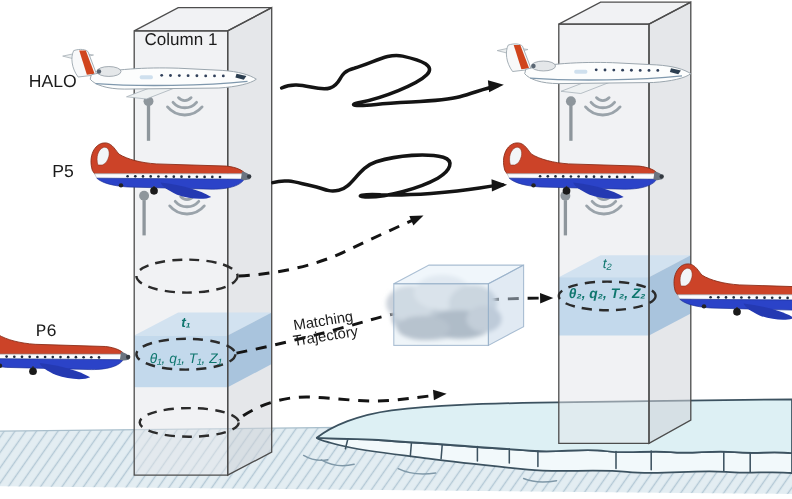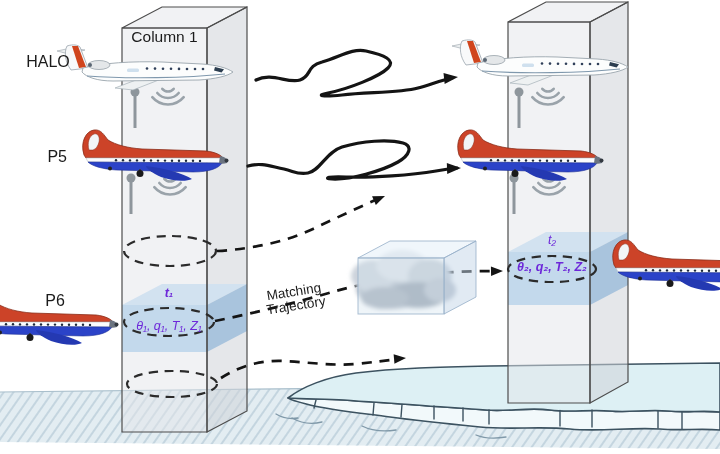--- a/index.html
+++ b/index.html
@@ -2,21 +2,21 @@
 <html><head>
 <meta charset="utf-8">
 <style>
   html,body{margin:0;padding:0;background:#fff;}
   #stage{position:relative;width:720px;height:454px;background:#ffffff;overflow:hidden;
          font-family:"Liberation Sans", sans-serif;}
   #scene{position:absolute;left:0;top:0;}
   .lbl{position:absolute;color:#1b1b1b;line-height:1.05;text-align:center;white-space:nowrap;}
   .lbl-plane{font-size:16px;}
   .lbl-col{font-size:15.5px;}
-  .lbl-var{font-size:12.5px;font-style:italic;color:#6d28d9;}
+  .lbl-var{font-size:12.5px;font-style:italic;color:#0f766e;}
   .lbl-match{font-size:13.5px;transform:rotate(-9deg);}
   .lbl-match div{white-space:nowrap;}
 </style>
 </head>
 <body>
 
 <div id="stage">
 <svg id="scene" width="720" height="454" viewBox="0 0 720 454">
   <defs>
     <pattern id="hatch" patternUnits="userSpaceOnUse" width="8" height="8" patternTransform="rotate(35)">
@@ -211,23 +211,23 @@
       </g>
   <g>
         <use href="#prop-plane" transform="translate(-30,292)"></use>
       </g>
   <g>
         <use href="#prop-plane" transform="translate(610,238)"></use>
       </g>
 </svg>
 
   <div class="lbl lbl-col" style="left:122px;top:29px;width:85px;">Column 1</div>
-  <div class="lbl lbl-plane" style="left:18px;top:54px;width:60px;">HALO</div>
+  <div class="lbl lbl-plane" style="left:18px;top:67px;width:60px;">HALO</div>
   <div class="lbl lbl-plane" style="left:27px;top:149px;width:40px;text-align:right;">P5</div>
-  <div class="lbl lbl-plane" style="left:35px;top:293px;width:40px;">P6</div>
+  <div class="lbl lbl-plane" style="left:22px;top:293px;width:40px;font-family:Liberation Mono, monospace;">P6</div>
   <div class="lbl lbl-var" style="left:148px;top:287px;width:42px;font-weight:bold;">t₁</div>
   <div class="lbl lbl-var" style="left:121px;top:320px;width:96px;">θ₁, q₁, T₁, Z₁</div>
   <div class="lbl lbl-var" style="left:531px;top:234px;width:42px;">t₂</div>
   <div class="lbl lbl-var" style="left:505px;top:261px;width:94px;font-weight:bold;">θ₂, q₂, T₂, Z₂</div>
   <div class="lbl lbl-match" style="left:240px;top:285px;width:110px;">
     <div>Matching</div>
     <div>Trajectory</div>
   </div>
 </div>
 

